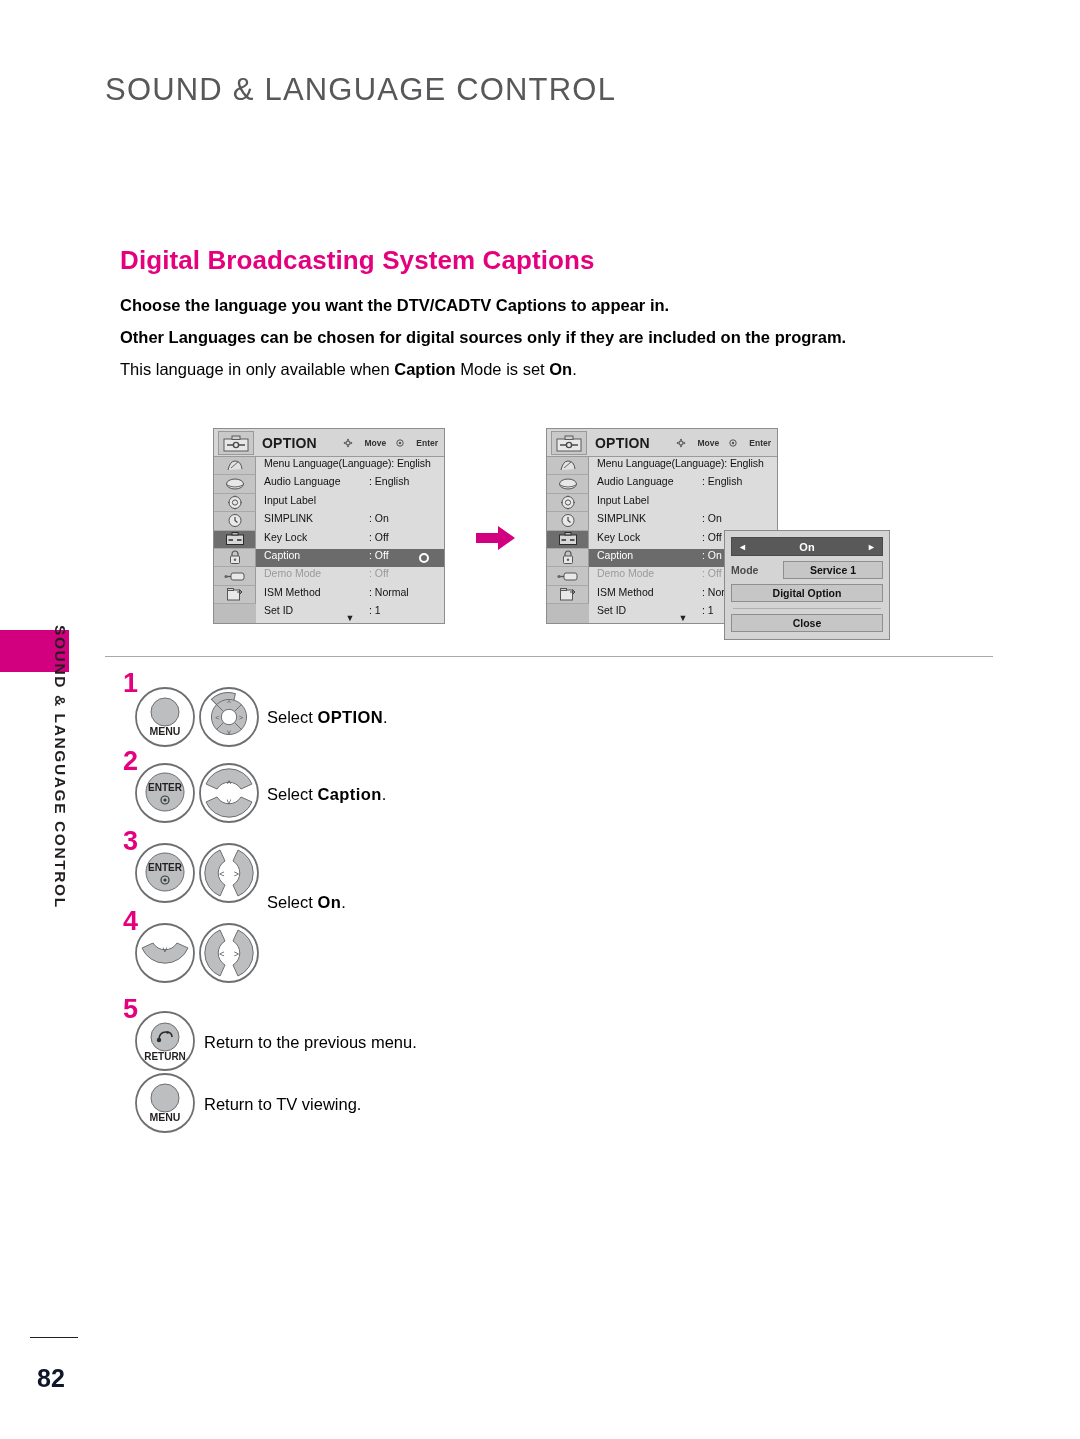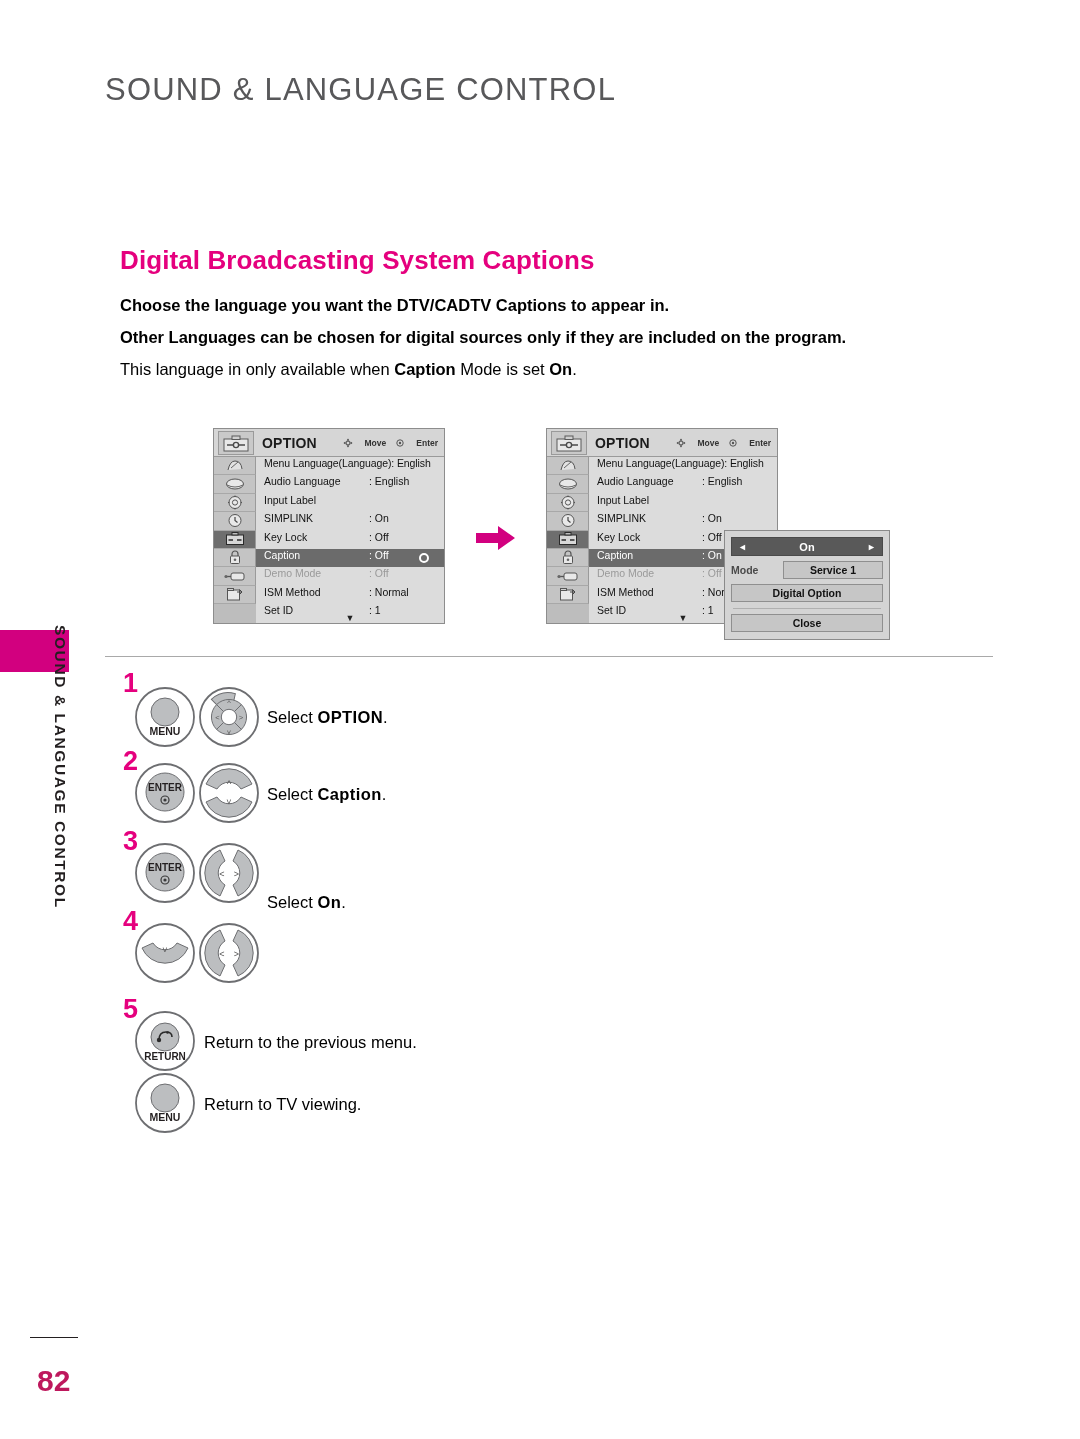--- a/index.html
+++ b/index.html
@@ -579,13 +579,13 @@
       </svg>
     </div>
     <div class="step-text" style="left:84px; top:25px;">
       <span>Return to TV viewing.</span>
     </div>
   </div>
 
 </div>
 
 <div class="hr" style="left:30px; top:1337px; width:48px; background:#231f20;"></div>
-<div style="position:absolute; left:37px; top:1364px; font-size:30px; font-weight:700; color:#be185d;">82</div>
+<div style="position:absolute; left:37px; top:1364px; font-size:25px; font-weight:700; color:#0f172a;">82</div>
 
 </body></html>

